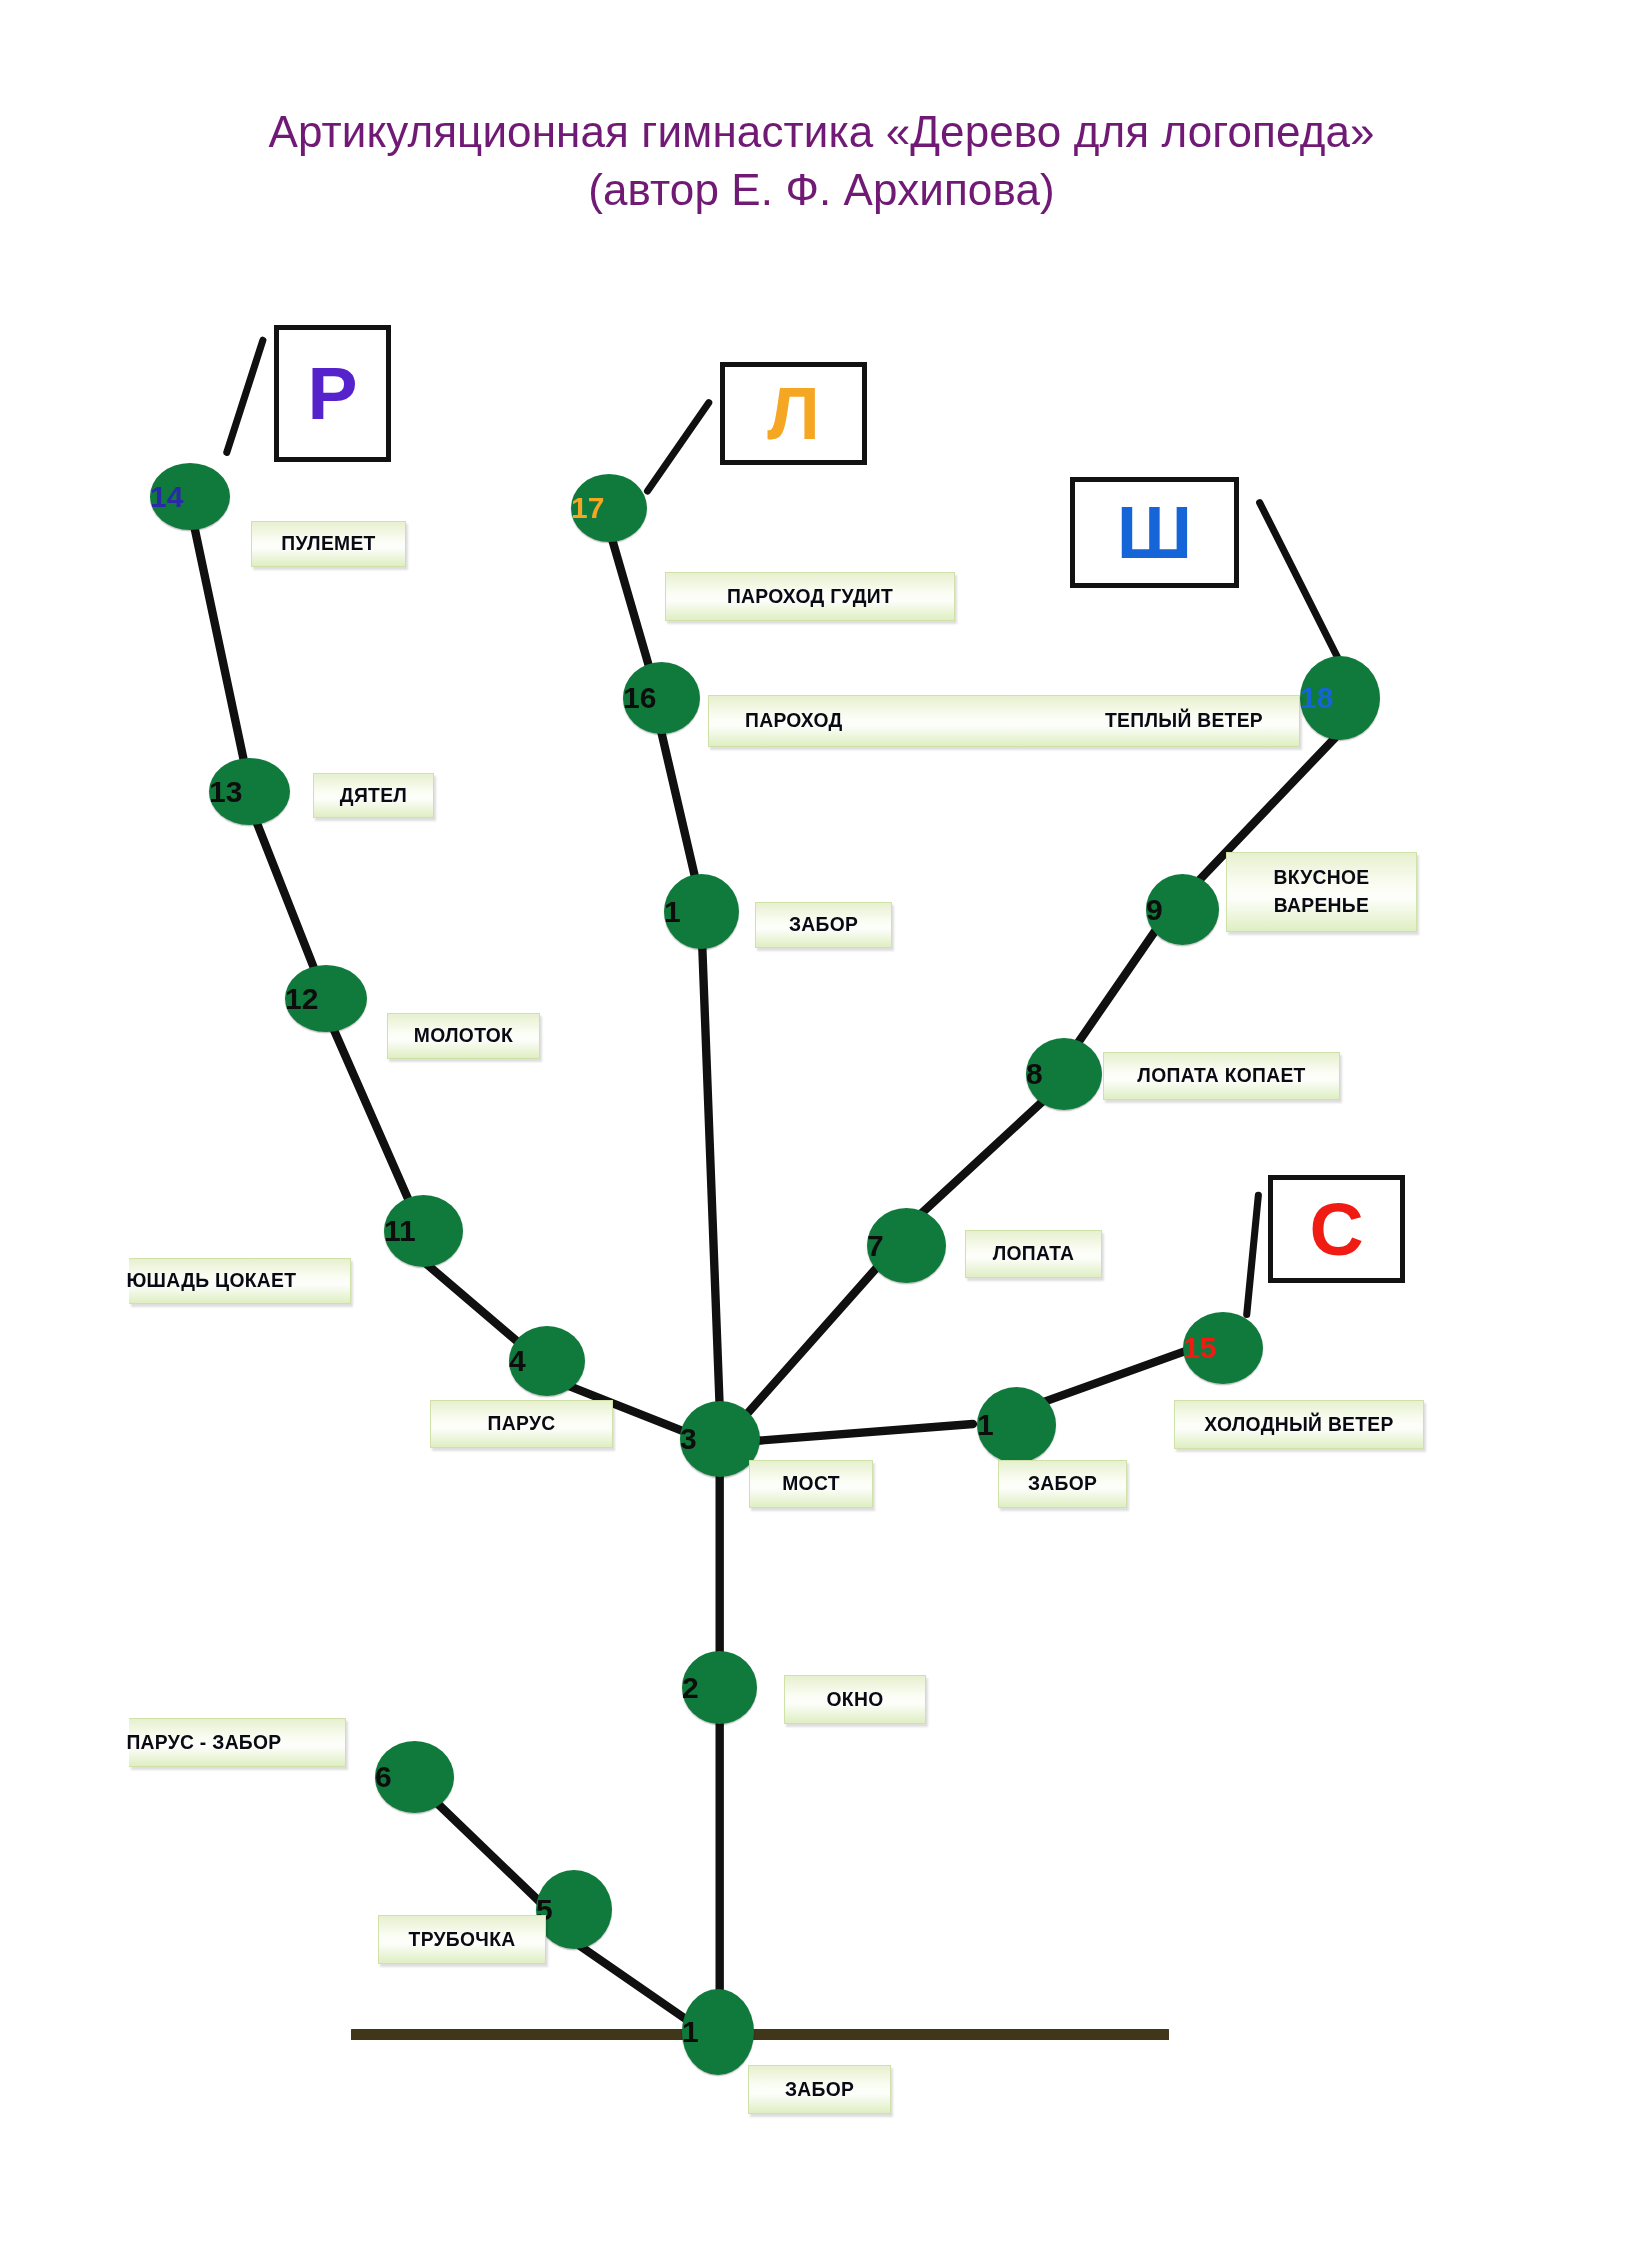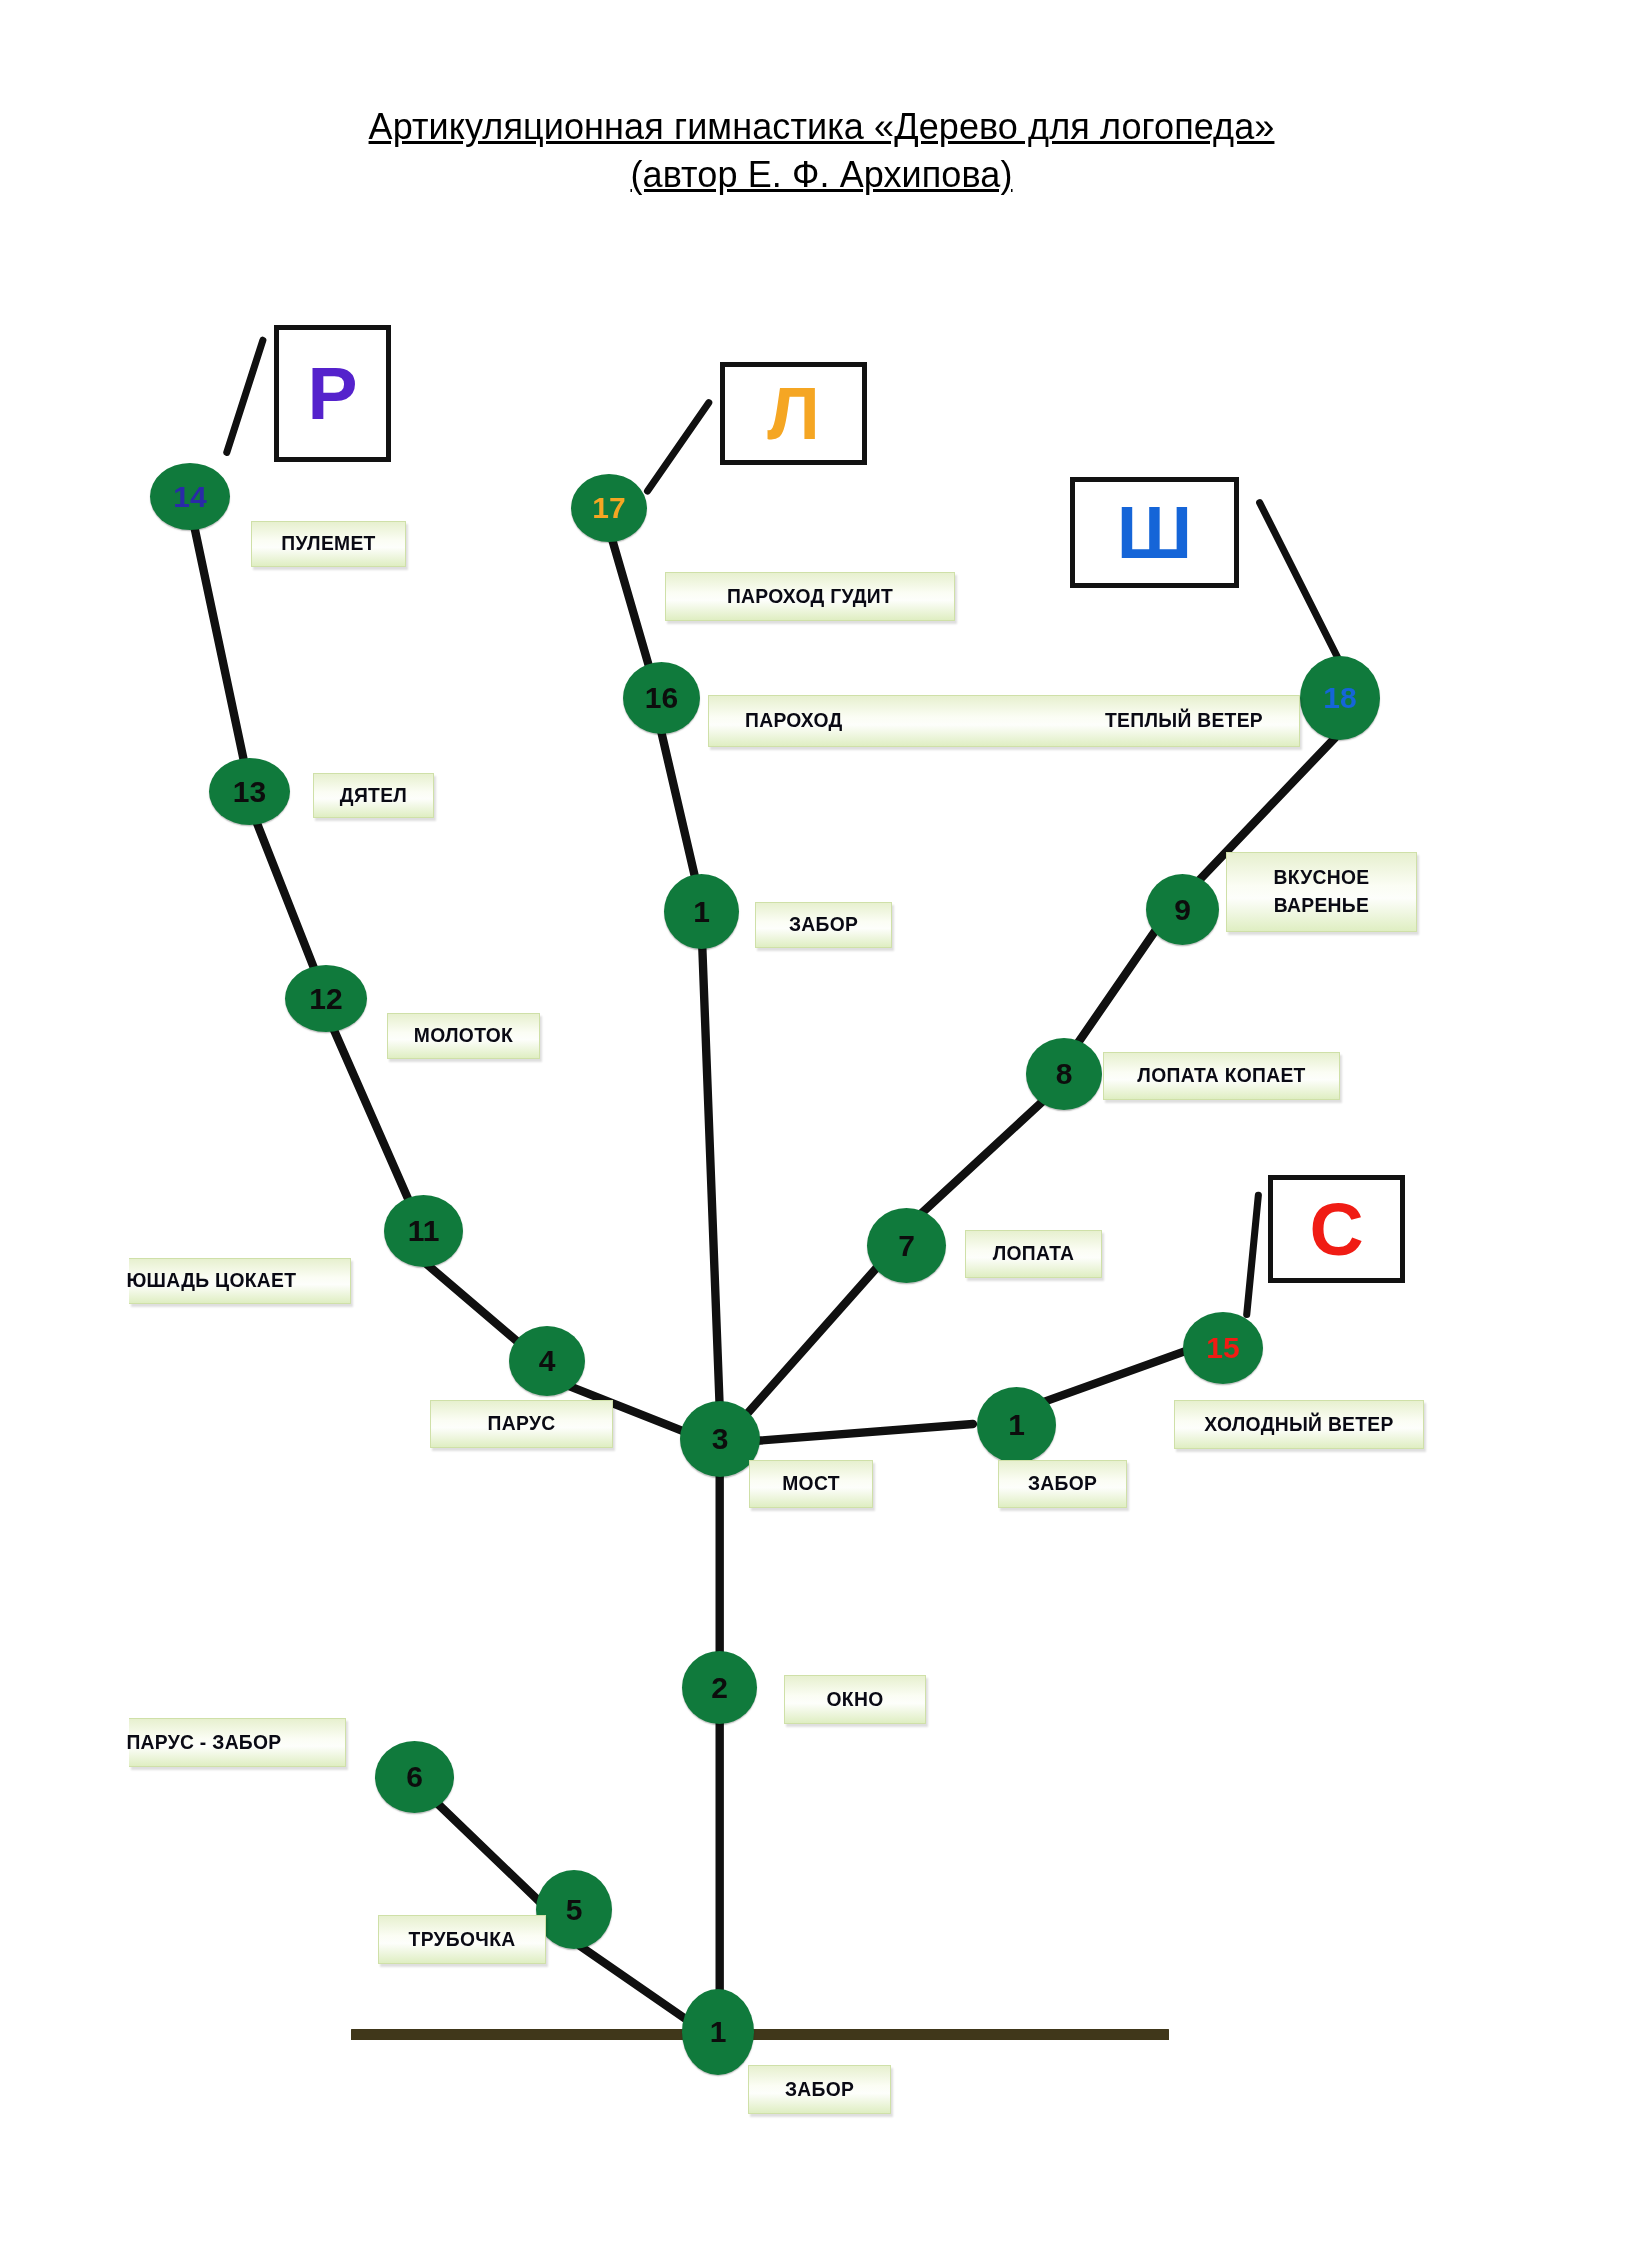--- a/index.html
+++ b/index.html
@@ -9,36 +9,35 @@
     background:#ffffff;
   }
   #stage{position:absolute;left:0;top:0;width:1643px;height:2261px;}
 
   
   .title-block{
     position:absolute;left:0;top:103px;width:1643px;text-align:center;
     pointer-events:none;
   }
   .title-line{
-    display:block;font-size:36px;font-weight:400;color:#000000;
+    display:block;font-size:44px;font-weight:400;color:#701a75;
     letter-spacing:0.1px;line-height:1.32;
     font-family:"Liberation Sans","DejaVu Sans",sans-serif;
-    text-decoration:underline;
   }
 
   
   svg.edges{position:absolute;left:0;top:0;width:1643px;height:2261px;}
 
   
   .node{
     position:absolute;
     background:#107a3c;
     border-radius:50%;
     box-shadow:0 1.3px 1.3px rgba(0,0,0,.25);
-    display:flex;align-items:center;justify-content:center;
+    display:flex;align-items:center;
   }
   .node span{
     font-size:30px;font-weight:bold;line-height:1;
     font-family:"Liberation Sans","DejaVu Sans",sans-serif;
     color:#0d0d0d;
   }
   .node.blue span{color:#1565d8;}
   .node.navy span{color:#2a2aa8;}
   .node.orange span{color:#f5a623;}
   .node.red span{color:#f01c14;}

